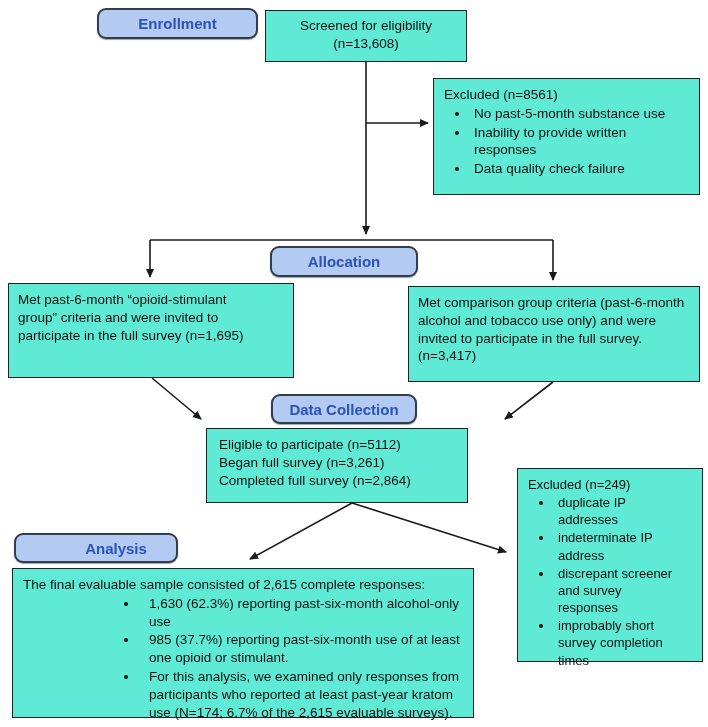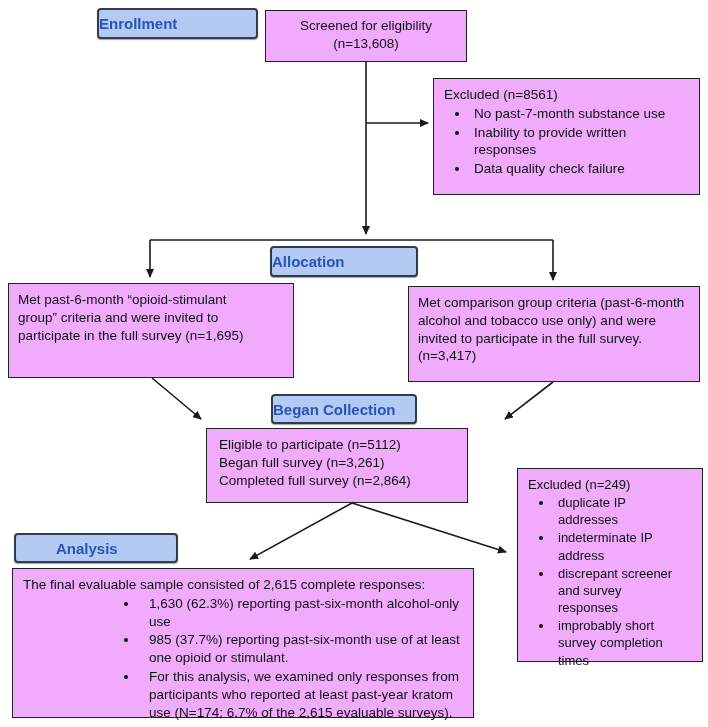--- a/index.html
+++ b/index.html
@@ -8,38 +8,38 @@
     width:708px;height:727px;
     background:#ffffff;
     font-family:"Liberation Sans", sans-serif;
     color:#111;
     overflow:hidden;
   }
   svg.arrows{position:absolute;left:0;top:0;width:708px;height:727px;}
 
   .badge{
     position:absolute;
-    display:flex;align-items:center;
+    display:flex;align-items:center;justify-content:center;
     background:var(--badge-fill,#b3cbf2);
     border:2px solid var(--badge-border,#333c49);
-    border-radius:4px;
+    border-radius:9px;
     color:var(--badge-text,#2a52b8);
     font-weight:bold;
     font-size:15px;
     box-shadow:0 1px 1px rgba(40,50,70,0.45);
     box-sizing:border-box;
   }
   .b-enrollment{left:97px;top:8px;width:161px;height:31px;}
   .b-allocation{left:270px;top:246px;width:148px;height:31px;}
   .b-datacollection{left:271px;top:394px;width:146px;height:30px;}
   .b-analysis{left:14px;top:533px;width:164px;height:30px;padding-left:40px;}
 
   .box{
     position:absolute;
-    background:#f0abfc;
+    background:#5eead4;
     border:1.5px solid #222;
     box-sizing:border-box;
     font-size:13.5px;
     line-height:1.32;
   }
   .pre{white-space:pre-line;}
   .box-screened{left:265px;top:10px;width:202px;height:52px;text-align:center;padding-top:6px;}
   .box-excluded1{left:433px;top:78px;width:267px;height:117px;padding:7px 8px 6px 10px;}
   .box-opioid{left:8px;top:283px;width:286px;height:95px;padding:7px 24px 6px 9px;}
   .box-comparison{left:408px;top:286px;width:292px;height:96px;padding:7px 6px 6px 9px;}
@@ -77,36 +77,36 @@
   <div class="badge b-enrollment">
     <span>Enrollment</span>
   </div>
 
   <div class="box box-screened pre">Screened for eligibility
 (n=13,608)</div>
 
   <div class="box box-excluded1">
     <div>Excluded (n=8561)</div>
     <ul>
-      <li>No past-7-month substance use</li>
+      <li>No past-5-month substance use</li>
       <li>Inability to provide written responses</li>
       <li>Data quality check failure</li>
     </ul>
   </div>
 
   <div class="badge b-allocation">
     <span>Allocation</span>
   </div>
 
   <div class="box box-opioid">Met past-6-month “opioid-stimulant group” criteria and were invited to participate in the full survey (n=1,695)</div>
 
   <div class="box box-comparison">Met comparison group criteria (past-6-month alcohol and tobacco use only) and were invited to participate in the full survey. (n=3,417)</div>
 
   <div class="badge b-datacollection">
-    <span>Began Collection</span>
+    <span>Data Collection</span>
   </div>
 
   <div class="box box-datacoll pre">Eligible to participate (n=5112)
 Began full survey (n=3,261)
 Completed full survey (n=2,864)</div>
 
   <div class="box box-excluded2">
     <div>Excluded (n=249)</div>
     <ul>
       <li>duplicate IP addresses</li>

